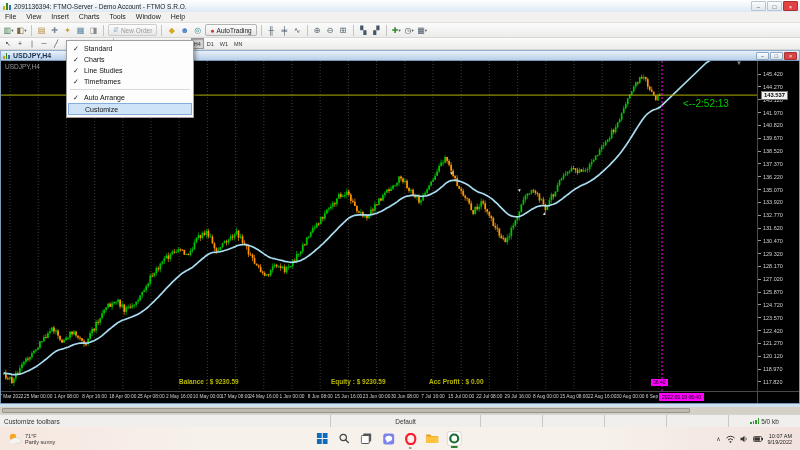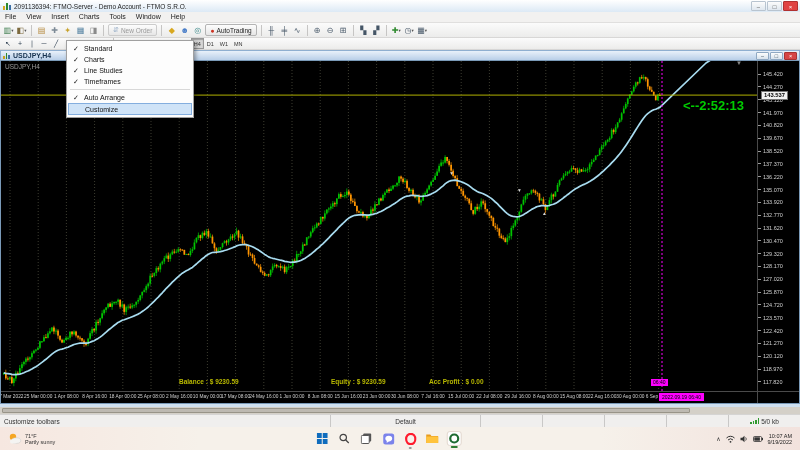--- a/index.html
+++ b/index.html
@@ -44,21 +44,21 @@
   .ctc{width:13px;height:8px;font-size:5.5px;line-height:7px;text-align:center;color:#345;background:linear-gradient(#fdfdfd,#d8e2ec);border:1px solid #8fa8c2;border-radius:1px;}
   .ctc.close{background:#d64545;border-color:#a83232;color:#fff;}
 
   .chart-grid{display:grid;grid-template-columns:1fr 42px;grid-template-rows:330px 12px;background:#000;flex:0 0 auto;border-left:1px solid #7a9ab8;border-right:1px solid #7a9ab8;}
   .plot{position:relative;overflow:hidden;background:#000;}
   .plot svg{position:absolute;left:0;top:0;}
   .sym-label{position:absolute;left:4px;top:2px;font-size:6.5px;color:#9a9a9a;z-index:3;}
   .ov-balance{position:absolute;top:317px;left:178px;font-size:6.5px;font-weight:bold;color:#b8b800;z-index:3;white-space:nowrap;}
   .ov-equity{position:absolute;top:317px;left:330px;font-size:6.5px;font-weight:bold;color:#b8b800;z-index:3;white-space:nowrap;}
   .ov-profit{position:absolute;top:317px;left:428px;font-size:6.5px;font-weight:bold;color:#b8b800;z-index:3;white-space:nowrap;}
-  .ov-countdown{position:absolute;left:682px;top:37px;font-size:13px;font-weight:bold;color:#00cc00;z-index:3;white-space:nowrap;}
+  .ov-countdown{position:absolute;left:682px;top:37px;font-size:10px;font-weight:normal;color:#00cc00;z-index:3;white-space:nowrap;}
   .ov-vtag{position:absolute;left:650px;top:318px;background:#ff00ff;color:#000;font-size:5px;line-height:7px;padding:0 2px;z-index:3;}
   .ov-shift{position:absolute;left:735px;top:-1px;color:#888;font-size:6px;z-index:3;}
 
   .price-axis{position:relative;background:#000;border-left:1px solid #4a4a4a;overflow:hidden;}
   .ptick{position:absolute;left:5px;font-size:5.5px;color:#d0d0d0;white-space:nowrap;line-height:6px;}
   .ptick::before{content:"";position:absolute;left:-5px;top:2.5px;width:3px;height:1px;background:#9a9a9a;}
   .pcur{position:absolute;left:3px;background:#f2f2f2;color:#000;border:1px solid #777;font-size:5.8px;font-weight:bold;line-height:7px;padding:0 2px;z-index:2;}
   .time-axis{position:relative;background:#000;border-top:1px solid #4a4a4a;overflow:hidden;}
   .ttick{position:absolute;top:2px;transform:translateX(-50%);font-size:4.8px;color:#cfcfcf;white-space:nowrap;}
   .ttick-hl{position:absolute;left:658px;top:1px;background:#ff00ff;color:#000;font-size:5px;line-height:8px;padding:0 3px;transform:none;white-space:nowrap;}

